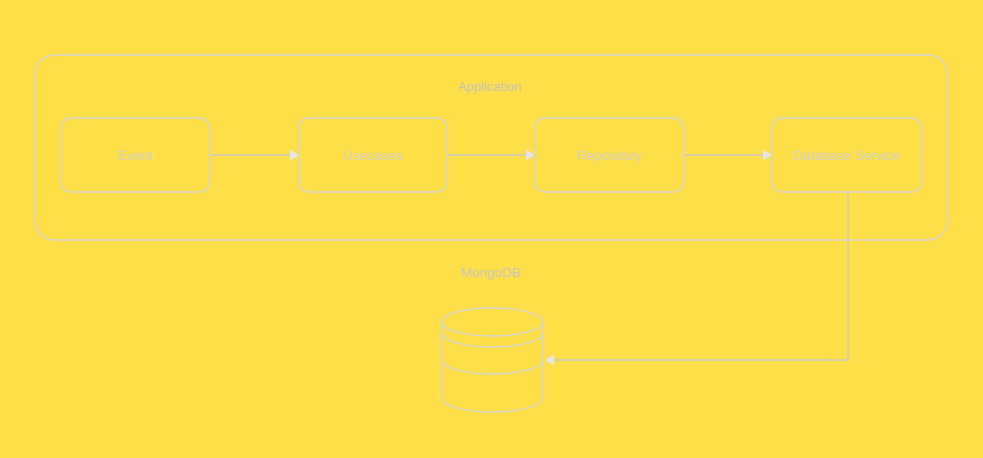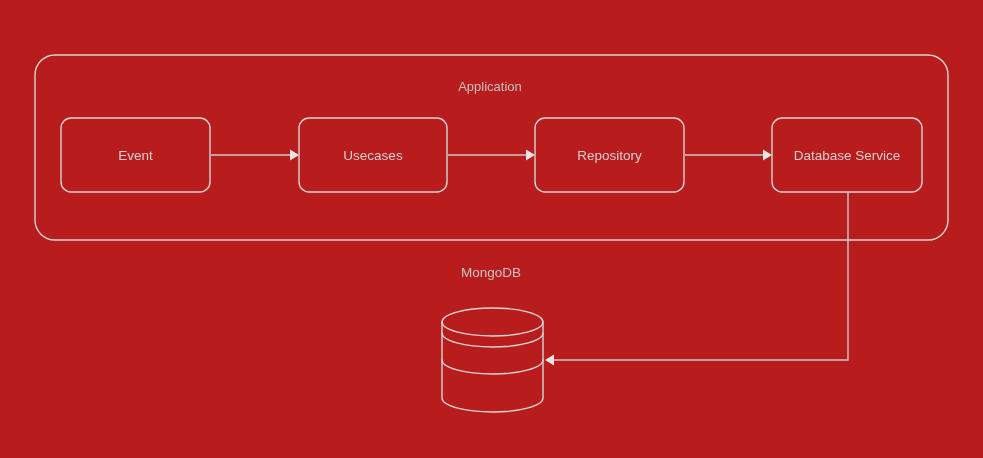--- a/index.html
+++ b/index.html
@@ -11,21 +11,21 @@
   body {
     width: 983px;
     height: 458px;
     overflow: hidden;
     font-family: "Liberation Sans", sans-serif;
   }
   #diagram-root {
     position: relative;
     width: 983px;
     height: 458px;
-    background: #b91c1c;
+    background: #fde047;
   }
   svg#diagram-canvas {
     position: absolute;
     top: 0;
     left: 0;
     width: 983px;
     height: 458px;
     display: block;
   }
   .node-shape {

